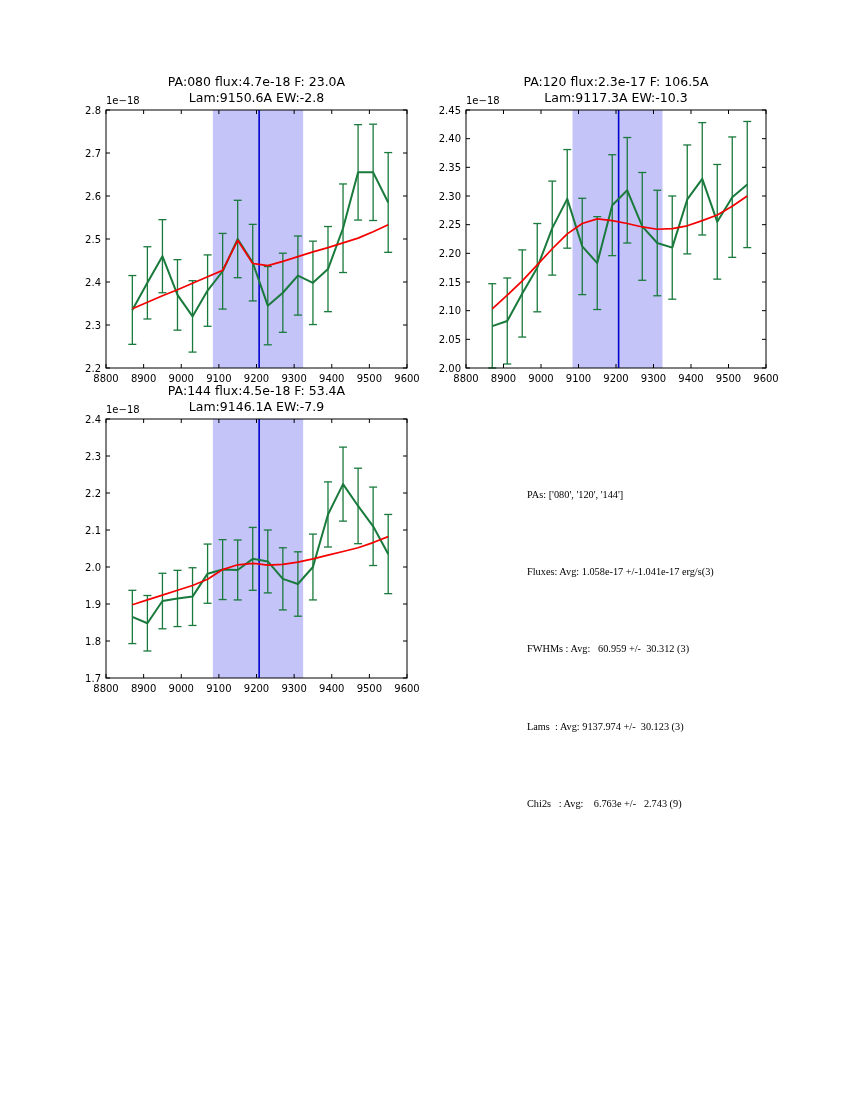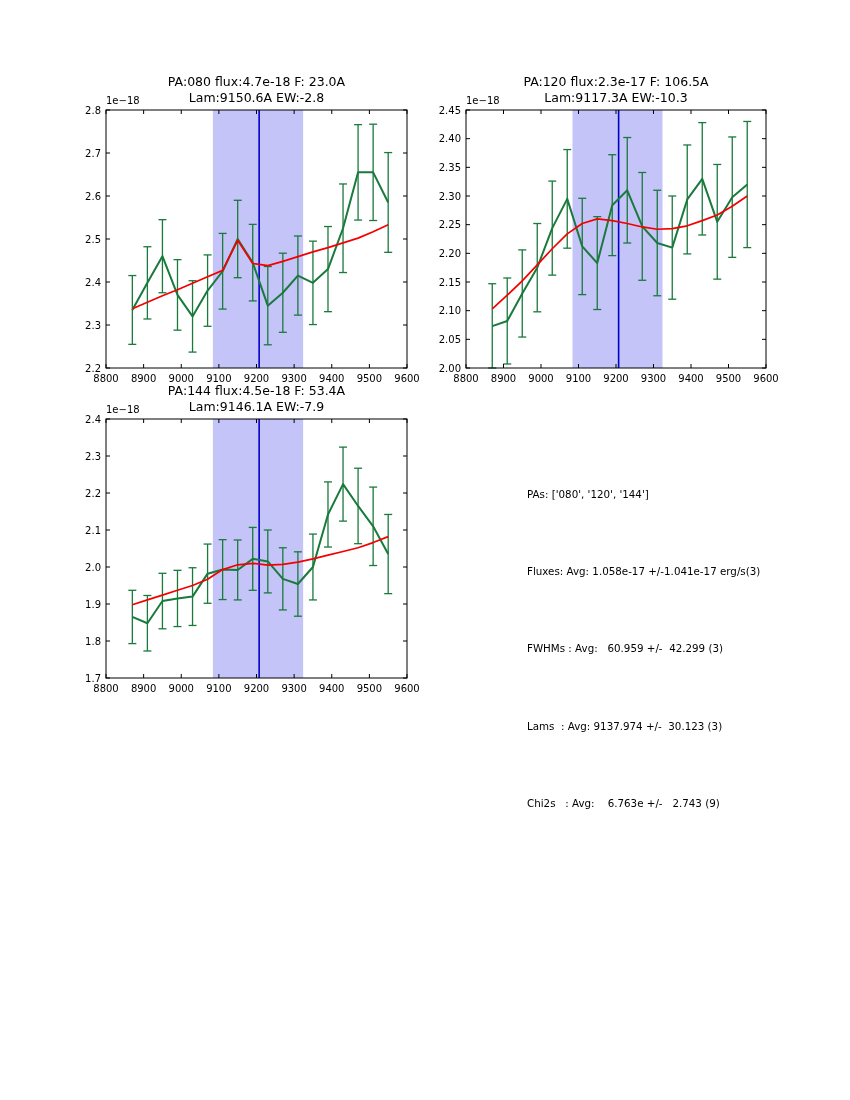--- a/index.html
+++ b/index.html
@@ -1,21 +1,21 @@
 <!DOCTYPE html>
 <html><head>
 <meta charset="utf-8">
 <style>
   html,body{margin:0;padding:0;background:#ffffff;}
   .page{position:relative;width:850px;height:1100px;background:#ffffff;overflow:hidden;
         font-family:"DejaVu Sans",sans-serif;}
   #figure{position:absolute;left:0;top:0;}
   .stats{position:absolute;left:527px;top:430px;font-size:10.3px;line-height:25.8px;
          color:#000;white-space:pre;}
-  .stats div{height:25.8px;}
+  .stats div{height:25.8px;font-family:Liberation Serif, serif;}
   text{fill:#000000;}
 </style>
 </head>
 <body>
 
 <div class="page">
   <svg id="figure" width="850" height="1100">
       <g>
         <rect x="212.855" y="110" width="90.29999999999998" height="258" fill="#c4c4f8"></rect>
         <line x1="259.13375" x2="259.13375" y1="110" y2="368" stroke="#0000cc" stroke-width="1.6"></line>
@@ -379,17 +379,17 @@
           <text x="101" y="422.5" text-anchor="end">2.4</text>
           <text x="106" y="413" font-size="10px">1e−18</text>
           <text x="256.5" y="395" text-anchor="middle" font-size="12.5px">PA:144 flux:4.5e-18 F: 53.4A</text>
           <text x="256.5" y="411" text-anchor="middle" font-size="12.5px">Lam:9146.1A EW:-7.9</text>
         </g>
       </g>
     </svg>
   <div class="stats">
     <div>PAs: ['080', '120', '144']</div>
     <div>Fluxes: Avg: 1.058e-17 +/-1.041e-17 erg/s(3)</div>
-    <div>FWHMs : Avg:   60.959 +/-  42.299 (3)</div>
+    <div>FWHMs : Avg:   60.959 +/-  30.312 (3)</div>
     <div>Lams  : Avg: 9137.974 +/-  30.123 (3)</div>
     <div>Chi2s   : Avg:    6.763e +/-   2.743 (9)</div>
   </div>
 </div>
 
 </body></html>

